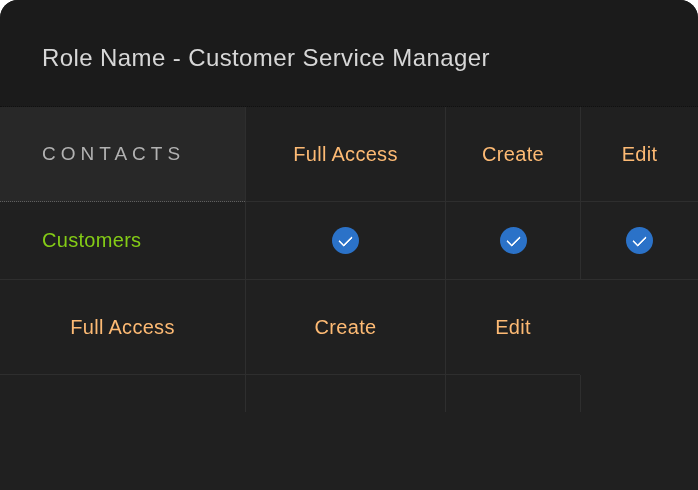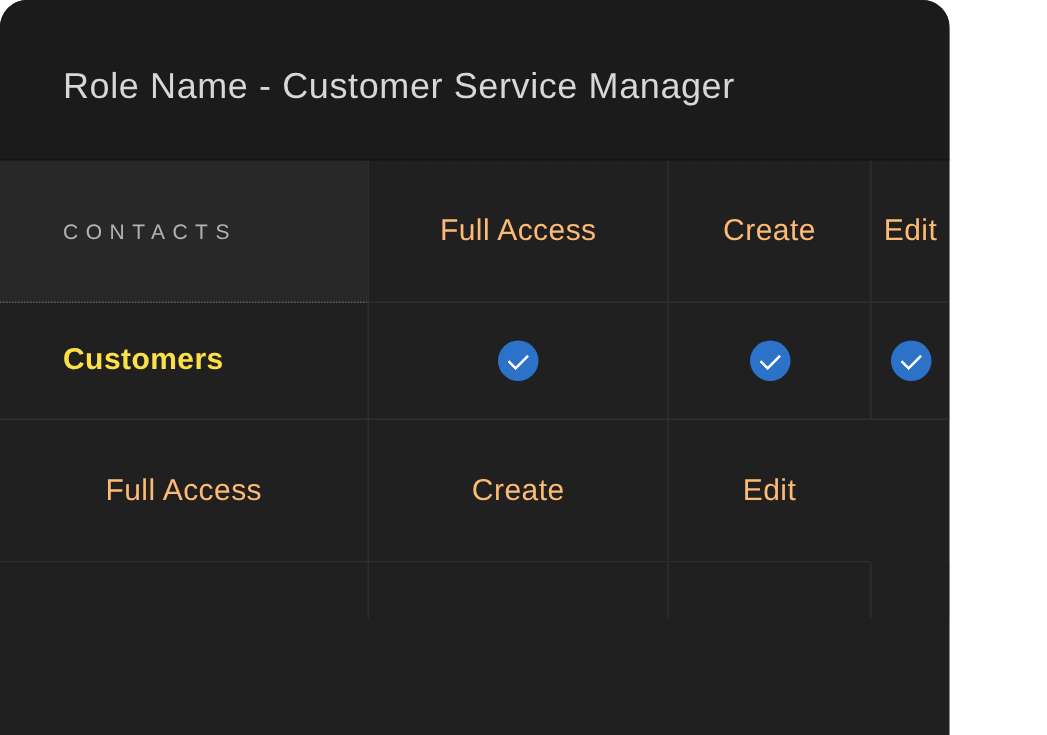--- a/index.html
+++ b/index.html
@@ -3,21 +3,21 @@
 <meta charset="utf-8">
 <style>
   html, body {
     margin: 0;
     padding: 0;
     background: #ffffff;
     font-family: "Liberation Sans", "DejaVu Sans", sans-serif;
     -webkit-font-smoothing: antialiased;
   }
   .card {
-    width: 633px;
+    width: 698px;
     height: 490px;
     background: #202020;
     border-radius: 18px 18px 0 0;
     overflow: hidden;
     display: flex;
     flex-direction: column;
   }
   
   .title-bar {
     height: 107px;
@@ -64,33 +64,32 @@
     justify-content: flex-start;
     padding-left: 42px;
   }
   .section .label-cell {
     background: #282828;
     border-bottom: 1px dotted #5f5f5f;
   }
   .partial .cell { border-bottom: none; }
   .section-label {
     color: #b2b2b2;
-    font-size: 14px;
+    font-size: 19px;
     letter-spacing: 5px;
   }
   .col-header {
     color: #fdba74;
     font-size: 20px;
     letter-spacing: 0.3px;
   }
   .row-label {
-    color: #fde047;
+    color: #84cc16;
     font-size: 20px;
     letter-spacing: 0.3px;
-    font-weight: bold;
   }
   
   .perm-circle {
     width: 27px;
     height: 27px;
     border-radius: 50%;
     box-sizing: border-box;
     display: flex;
     align-items: center;
     justify-content: center;

